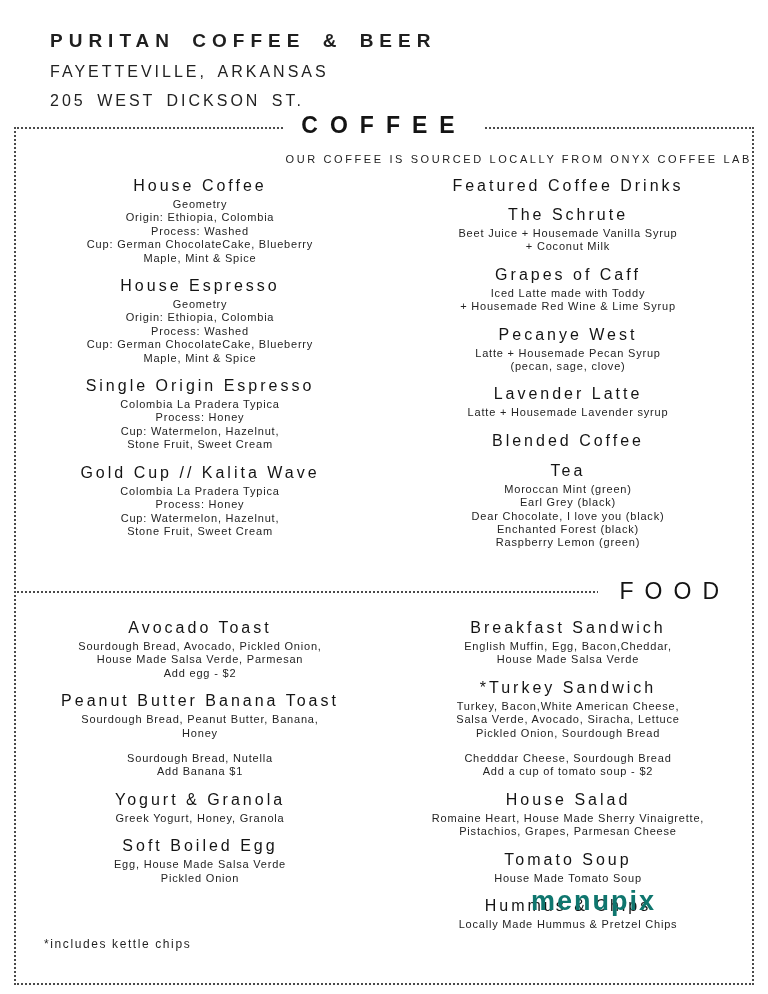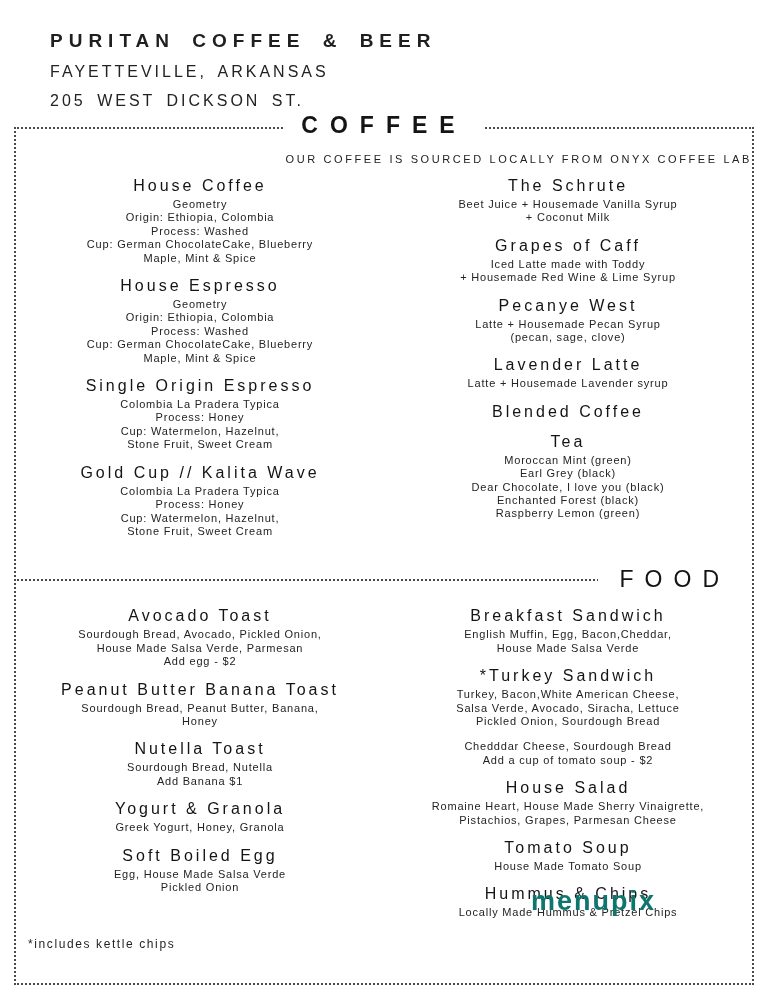--- a/index.html
+++ b/index.html
@@ -112,21 +112,21 @@
     background: #ffffff;
     padding: 0 22px;
     font-size: 23px;
     letter-spacing: 11px;
     color: #141414;
   }
 
   
   .footnote {
     position: absolute;
-    left: 12px;
+    left: 28px;
     bottom: 32px;
     font-size: 12px;
     letter-spacing: 1.6px;
     color: #1f1f1f;
   }
   .watermark {
     position: absolute;
     right: 96px;
     bottom: 66px;
     font-size: 27px;
@@ -182,20 +182,21 @@
         <div class="item">
           <div class="item-name">Gold Cup // Kalita Wave</div>
           <div class="item-desc">Colombia La Pradera Typica
 Process: Honey
 Cup: Watermelon, Hazelnut,
 Stone Fruit, Sweet Cream</div>
         </div>
       </div>
 
       <div class="col">
+        <div class="col-heading">Featured Coffee Drinks</div>
         <div class="item">
           <div class="item-name">The Schrute</div>
           <div class="item-desc">Beet Juice + Housemade Vanilla Syrup
 + Coconut Milk</div>
         </div>
         <div class="item">
           <div class="item-name">Grapes of Caff</div>
           <div class="item-desc">Iced Latte made with Toddy
 + Housemade Red Wine &amp; Lime Syrup</div>
         </div>
@@ -233,21 +234,20 @@
           <div class="item-desc">Sourdough Bread, Avocado, Pickled Onion,
 House Made Salsa Verde, Parmesan
 Add egg - $2</div>
         </div>
         <div class="item">
           <div class="item-name">Peanut Butter Banana Toast</div>
           <div class="item-desc">Sourdough Bread, Peanut Butter, Banana,
 Honey</div>
         </div>
         <div class="item">
-          <div class="item-name">Nutella Toast</div>
           <div class="item-desc">Sourdough Bread, Nutella
 Add Banana $1</div>
         </div>
         <div class="item">
           <div class="item-name">Yogurt &amp; Granola</div>
           <div class="item-desc">Greek Yogurt, Honey, Granola</div>
         </div>
         <div class="item">
           <div class="item-name">Soft Boiled Egg</div>
           <div class="item-desc">Egg, House Made Salsa Verde

